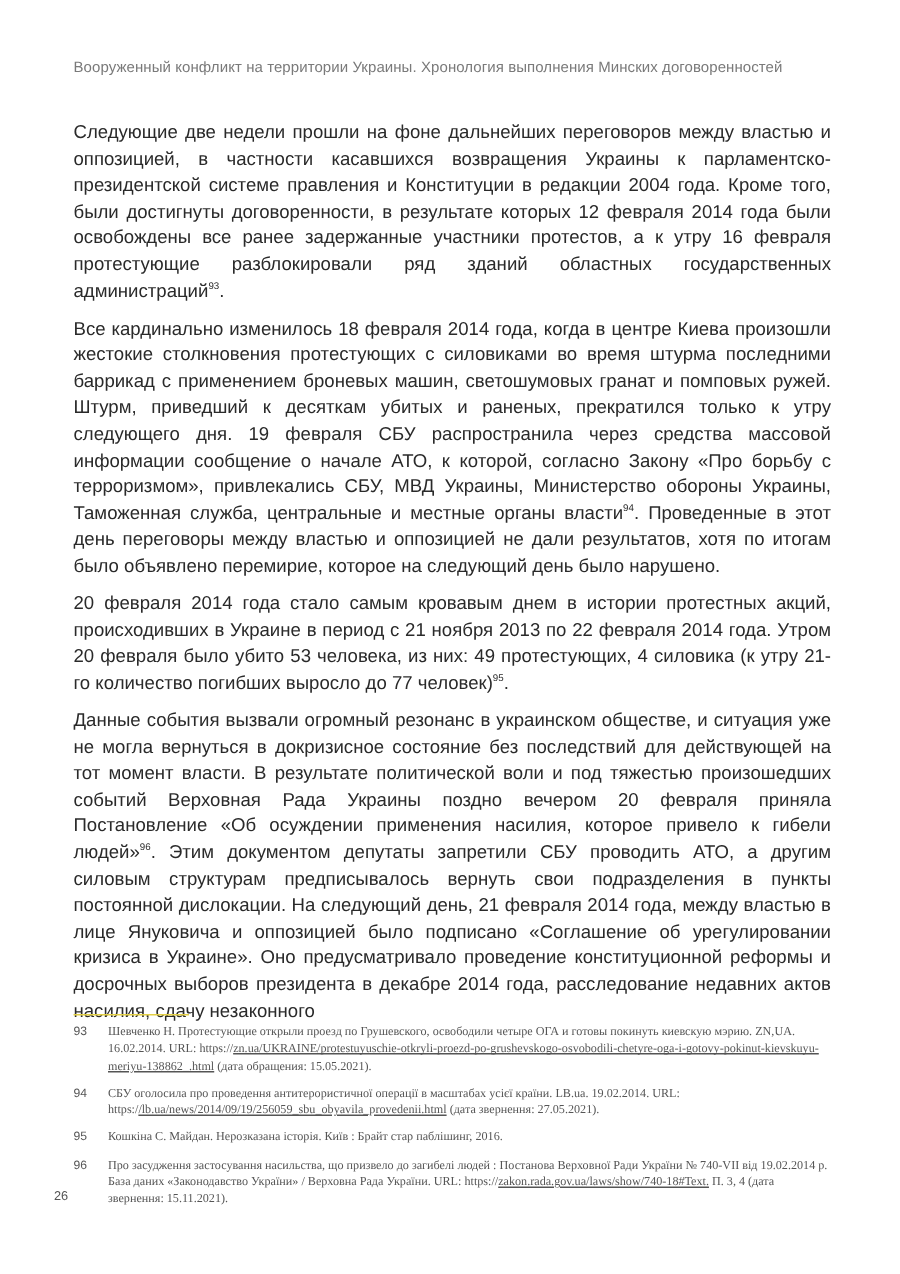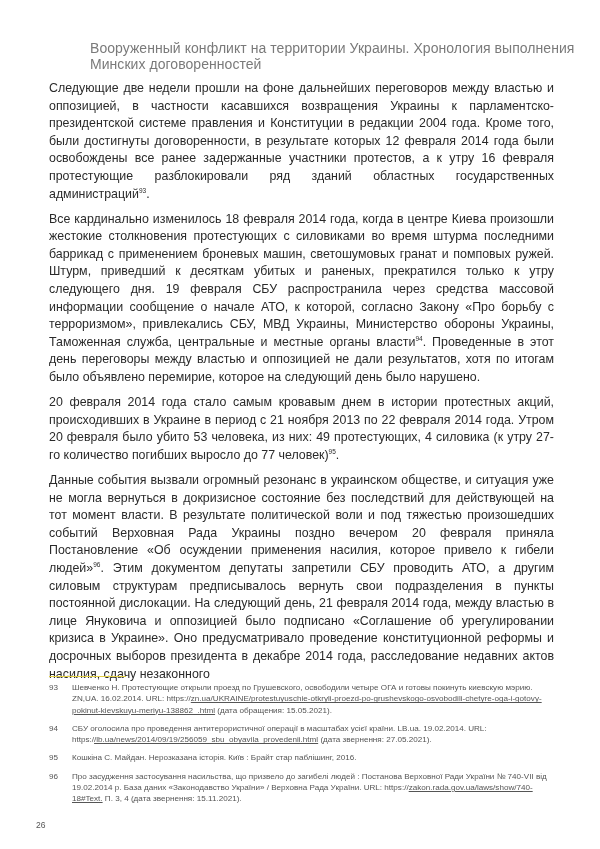--- a/index.html
+++ b/index.html
@@ -1,37 +1,37 @@
 <!DOCTYPE html>
 <html><head>
 <meta charset="utf-8">
 <style>
   html, body { margin:0; padding:0; background:#ffffff; }
   body { width:600px; height:849px; position:relative; overflow:hidden; font-family:"Liberation Sans", sans-serif; color:#2b2b2b; }
-  .running-head { position:absolute; left:49px; top:40px; font-size:14px; color:#7a7a7a; letter-spacing:0.05px;margin-left:41px; }
+  .running-head { position:absolute; left:49px; top:40px; font-size:10px; color:#7a7a7a; letter-spacing:0.05px; }
   .body-text { position:absolute; left:49px; top:80px; width:505px; }
   .body-text p { margin:0 0 7.5px 0; font-size:12.4px; line-height:17.6px; text-align:justify; color:#2a2a2a; }
   .body-text sup { font-size:6.5px; vertical-align:super; line-height:0; }
   .fn-sep { position:absolute; left:49px; top:676px; width:77px; height:1px; background:#e3cf45; }
   .footnotes { position:absolute; left:49px; top:682px; width:505px; }
   .fn { display:flex; margin-bottom:7px; font-size:8.1px; line-height:11.3px; color:#555; }
   .fn-num { width:23px; flex:none; }
-  .fn-text { flex:1; }
+  .fn-text { flex:1;font-family:Liberation Serif, serif; }
   .fn-text a { color:#555; text-decoration:underline; }
-  .page-num { position:absolute; left:36px; top:820px; font-size:8.5px; color:#555;text-align:center; }
+  .page-num { position:absolute; left:36px; top:792px; font-size:8.5px; color:#555;text-align:center; }
 </style>
 </head>
 <body>
 
 <div class="running-head">Вооруженный конфликт на территории Украины. Хронология выполнения Минских договоренностей</div>
 
 <div class="body-text">
   <p><span>Следующие две недели прошли на фоне дальнейших переговоров между властью и оппозицией, в частности касавшихся возвращения Украины к парламентско-президентской системе правления и Конституции в редакции 2004 года. Кроме того, были достигнуты договоренности, в результате которых 12 февраля 2014 года были освобождены все ранее задержанные участники протестов, а к утру 16 февраля протестующие разблокировали ряд зданий областных государственных администраций</span><sup>93</sup><span>.</span></p>
   <p><span>Все кардинально изменилось 18 февраля 2014 года, когда в центре Киева произошли жестокие столкновения протестующих с силовиками во время штурма последними баррикад с применением броневых машин, светошумовых гранат и помповых ружей. Штурм, приведший к десяткам убитых и раненых, прекратился только к утру следующего дня. 19 февраля СБУ распространила через средства массовой информации сообщение о начале АТО, к которой, согласно Закону «Про борьбу с терроризмом», привлекались СБУ, МВД Украины, Министерство обороны Украины, Таможенная служба, центральные и местные органы власти</span><sup>94</sup><span>. Проведенные в этот день переговоры между властью и оппозицией не дали результатов, хотя по итогам было объявлено перемирие, которое на следующий день было нарушено.</span></p>
-  <p><span>20 февраля 2014 года стало самым кровавым днем в истории протестных акций, происходивших в Украине в период с 21 ноября 2013 по 22 февраля 2014 года. Утром 20 февраля было убито 53 человека, из них: 49 протестующих, 4 силовика (к утру 27-го количество погибших выросло до 77 человек)</span><sup>95</sup><span>.</span></p>
+  <p><span>20 февраля 2014 года стало самым кровавым днем в истории протестных акций, происходивших в Украине в период с 21 ноября 2013 по 22 февраля 2014 года. Утром 20 февраля было убито 53 человека, из них: 49 протестующих, 4 силовика (к утру 21-го количество погибших выросло до 77 человек)</span><sup>95</sup><span>.</span></p>
   <p><span>Данные события вызвали огромный резонанс в украинском обществе, и ситуация уже не могла вернуться в докризисное состояние без последствий для действующей на тот момент власти. В результате политической воли и под тяжестью произошедших событий Верховная Рада Украины поздно вечером 20 февраля приняла Постановление «Об осуждении применения насилия, которое привело к гибели людей»</span><sup>96</sup><span>. Этим документом депутаты запретили СБУ проводить АТО, а другим силовым структурам предписывалось вернуть свои подразделения в пункты постоянной дислокации. На следующий день, 21 февраля 2014 года, между властью в лице Януковича и оппозицией было подписано «Соглашение об урегулировании кризиса в Украине». Оно предусматривало проведение конституционной реформы и досрочных выборов президента в декабре 2014 года, расследование недавних актов насилия, сдачу незаконного</span></p>
 </div>
 
 <div class="fn-sep"></div>
 
 <div class="footnotes">
   <div class="fn">
     <span class="fn-num">93</span>
     <span class="fn-text"><span>Шевченко Н. Протестующие открыли проезд по Грушевского, освободили четыре ОГА и готовы покинуть киевскую мэрию. ZN,UA. 16.02.2014. URL: https://</span><a>zn.ua/UKRAINE/protestuyuschie-otkryli-proezd-po-grushevskogo-osvobodili-chetyre-oga-i-gotovy-pokinut-kievskuyu-meriyu-138862_.html</a><span> (дата обращения: 15.05.2021).</span></span>
   </div>

